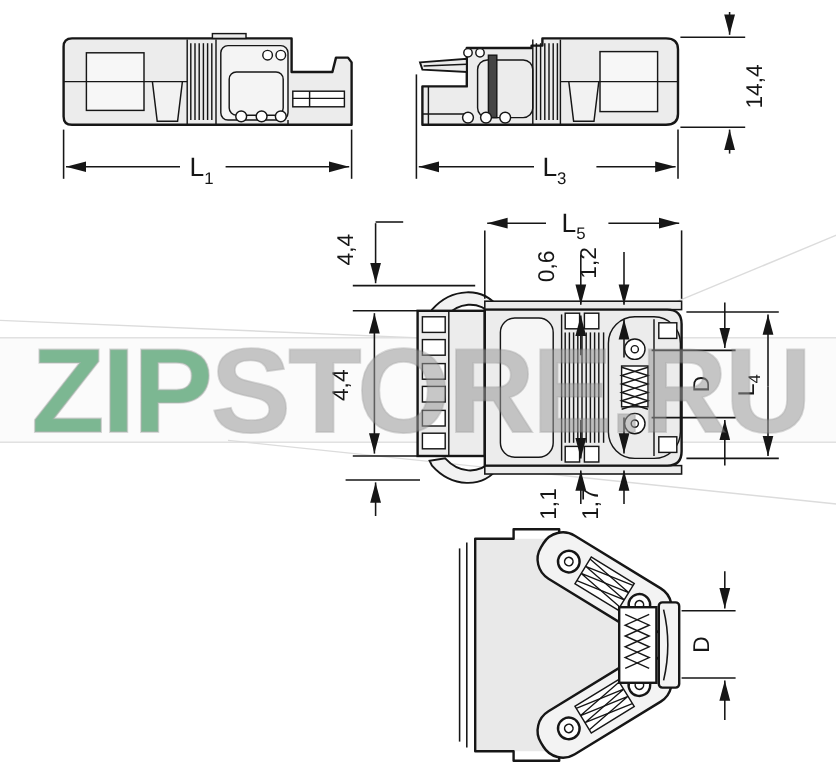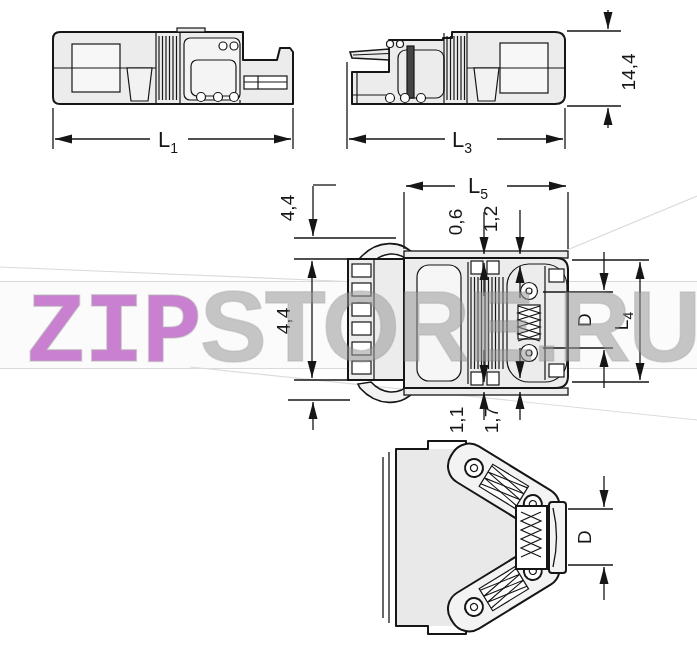--- a/index.html
+++ b/index.html
@@ -8,21 +8,21 @@
   svg{position:absolute;left:0;top:0;}
   svg text{font-family:"Liberation Sans", sans-serif;fill:#161616;}
   .dimtxt{font-size:19px;}
   .ltxt{font-size:22px;}
   .lsub{font-size:14px;}
   
   .wm{position:absolute;left:26px;top:276px;width:680px;height:110px;
       font-weight:bold;font-size:100px;line-height:1;letter-spacing:-2px;
       opacity:.55;white-space:nowrap;pointer-events:none;
       -webkit-text-stroke:1.5px rgba(120,120,120,.5);}
-  .wm .zip{color:#a21caf;font-family:Liberation Mono, monospace;}
+  .wm .zip{color:#15803d;}
   .wm .store{color:#9a9a9a;}
   .band{position:absolute;left:0;top:281px;width:697px;height:86px;
         background:rgba(0,0,0,0.015);border-top:1px solid #dadada;border-bottom:1px solid #dadada;}
 </style>
 </head>
 <body>
 
 <div class="canvas">
 
   <div class="band"></div>

